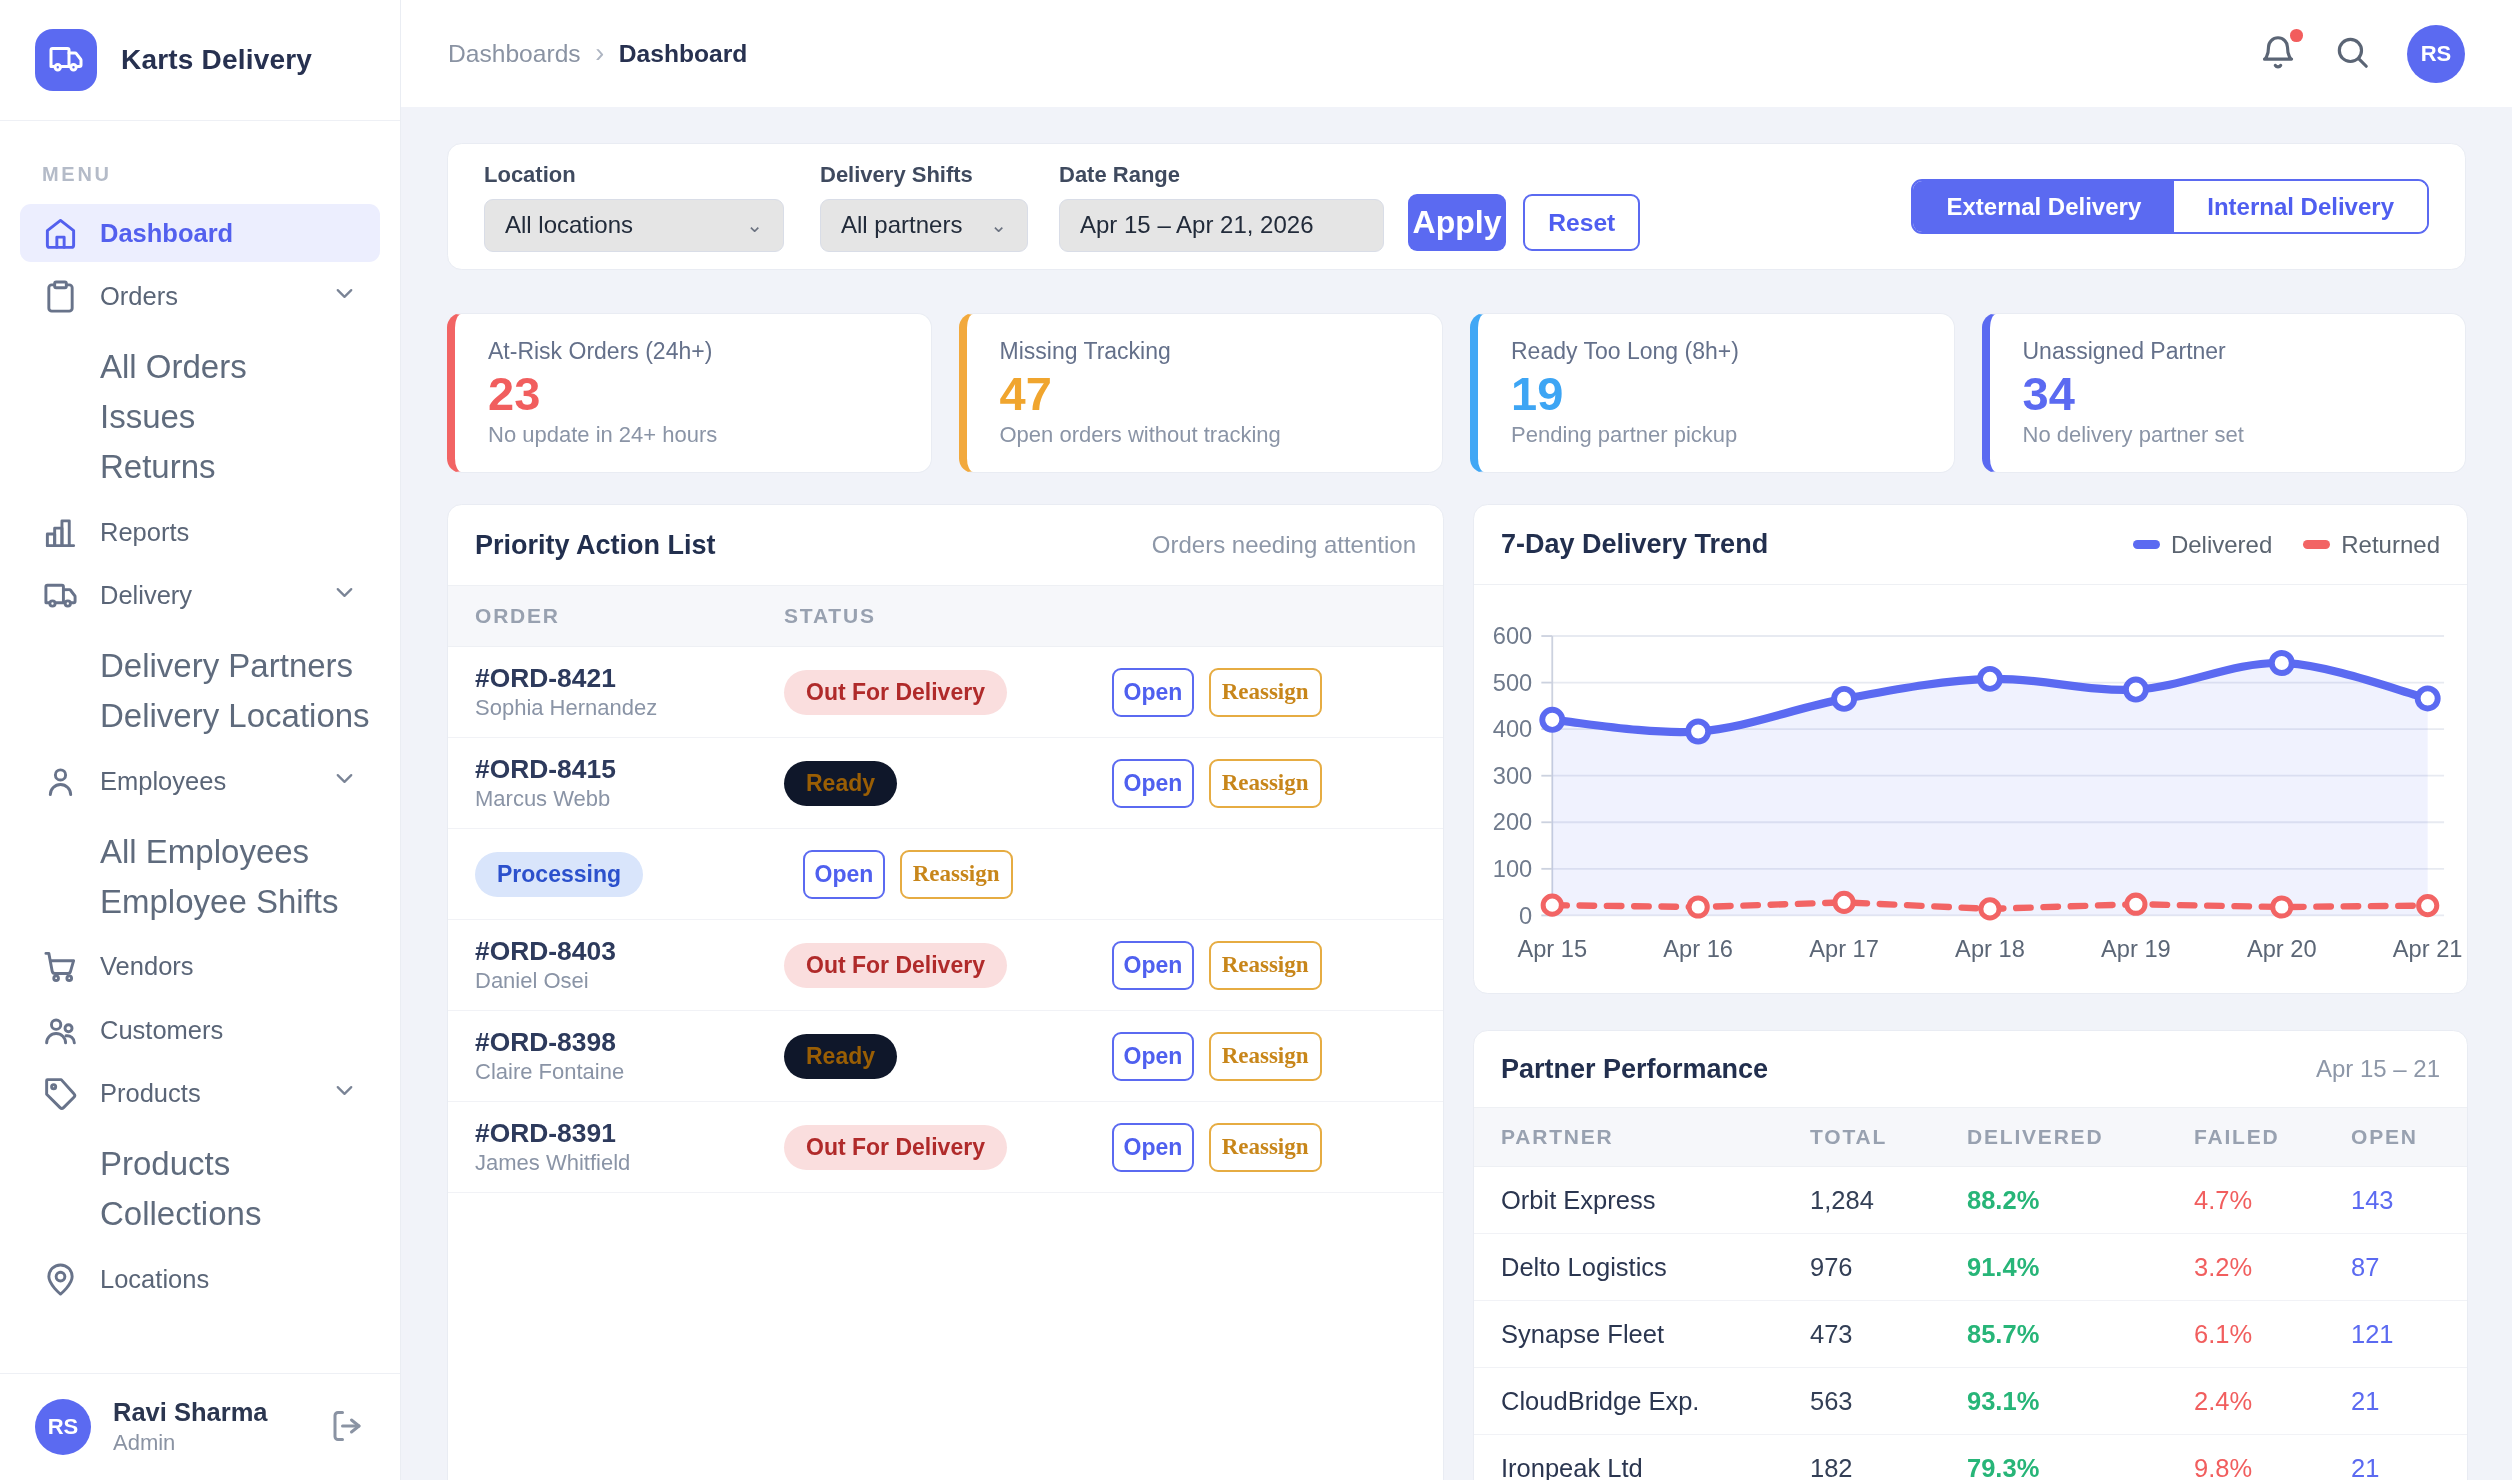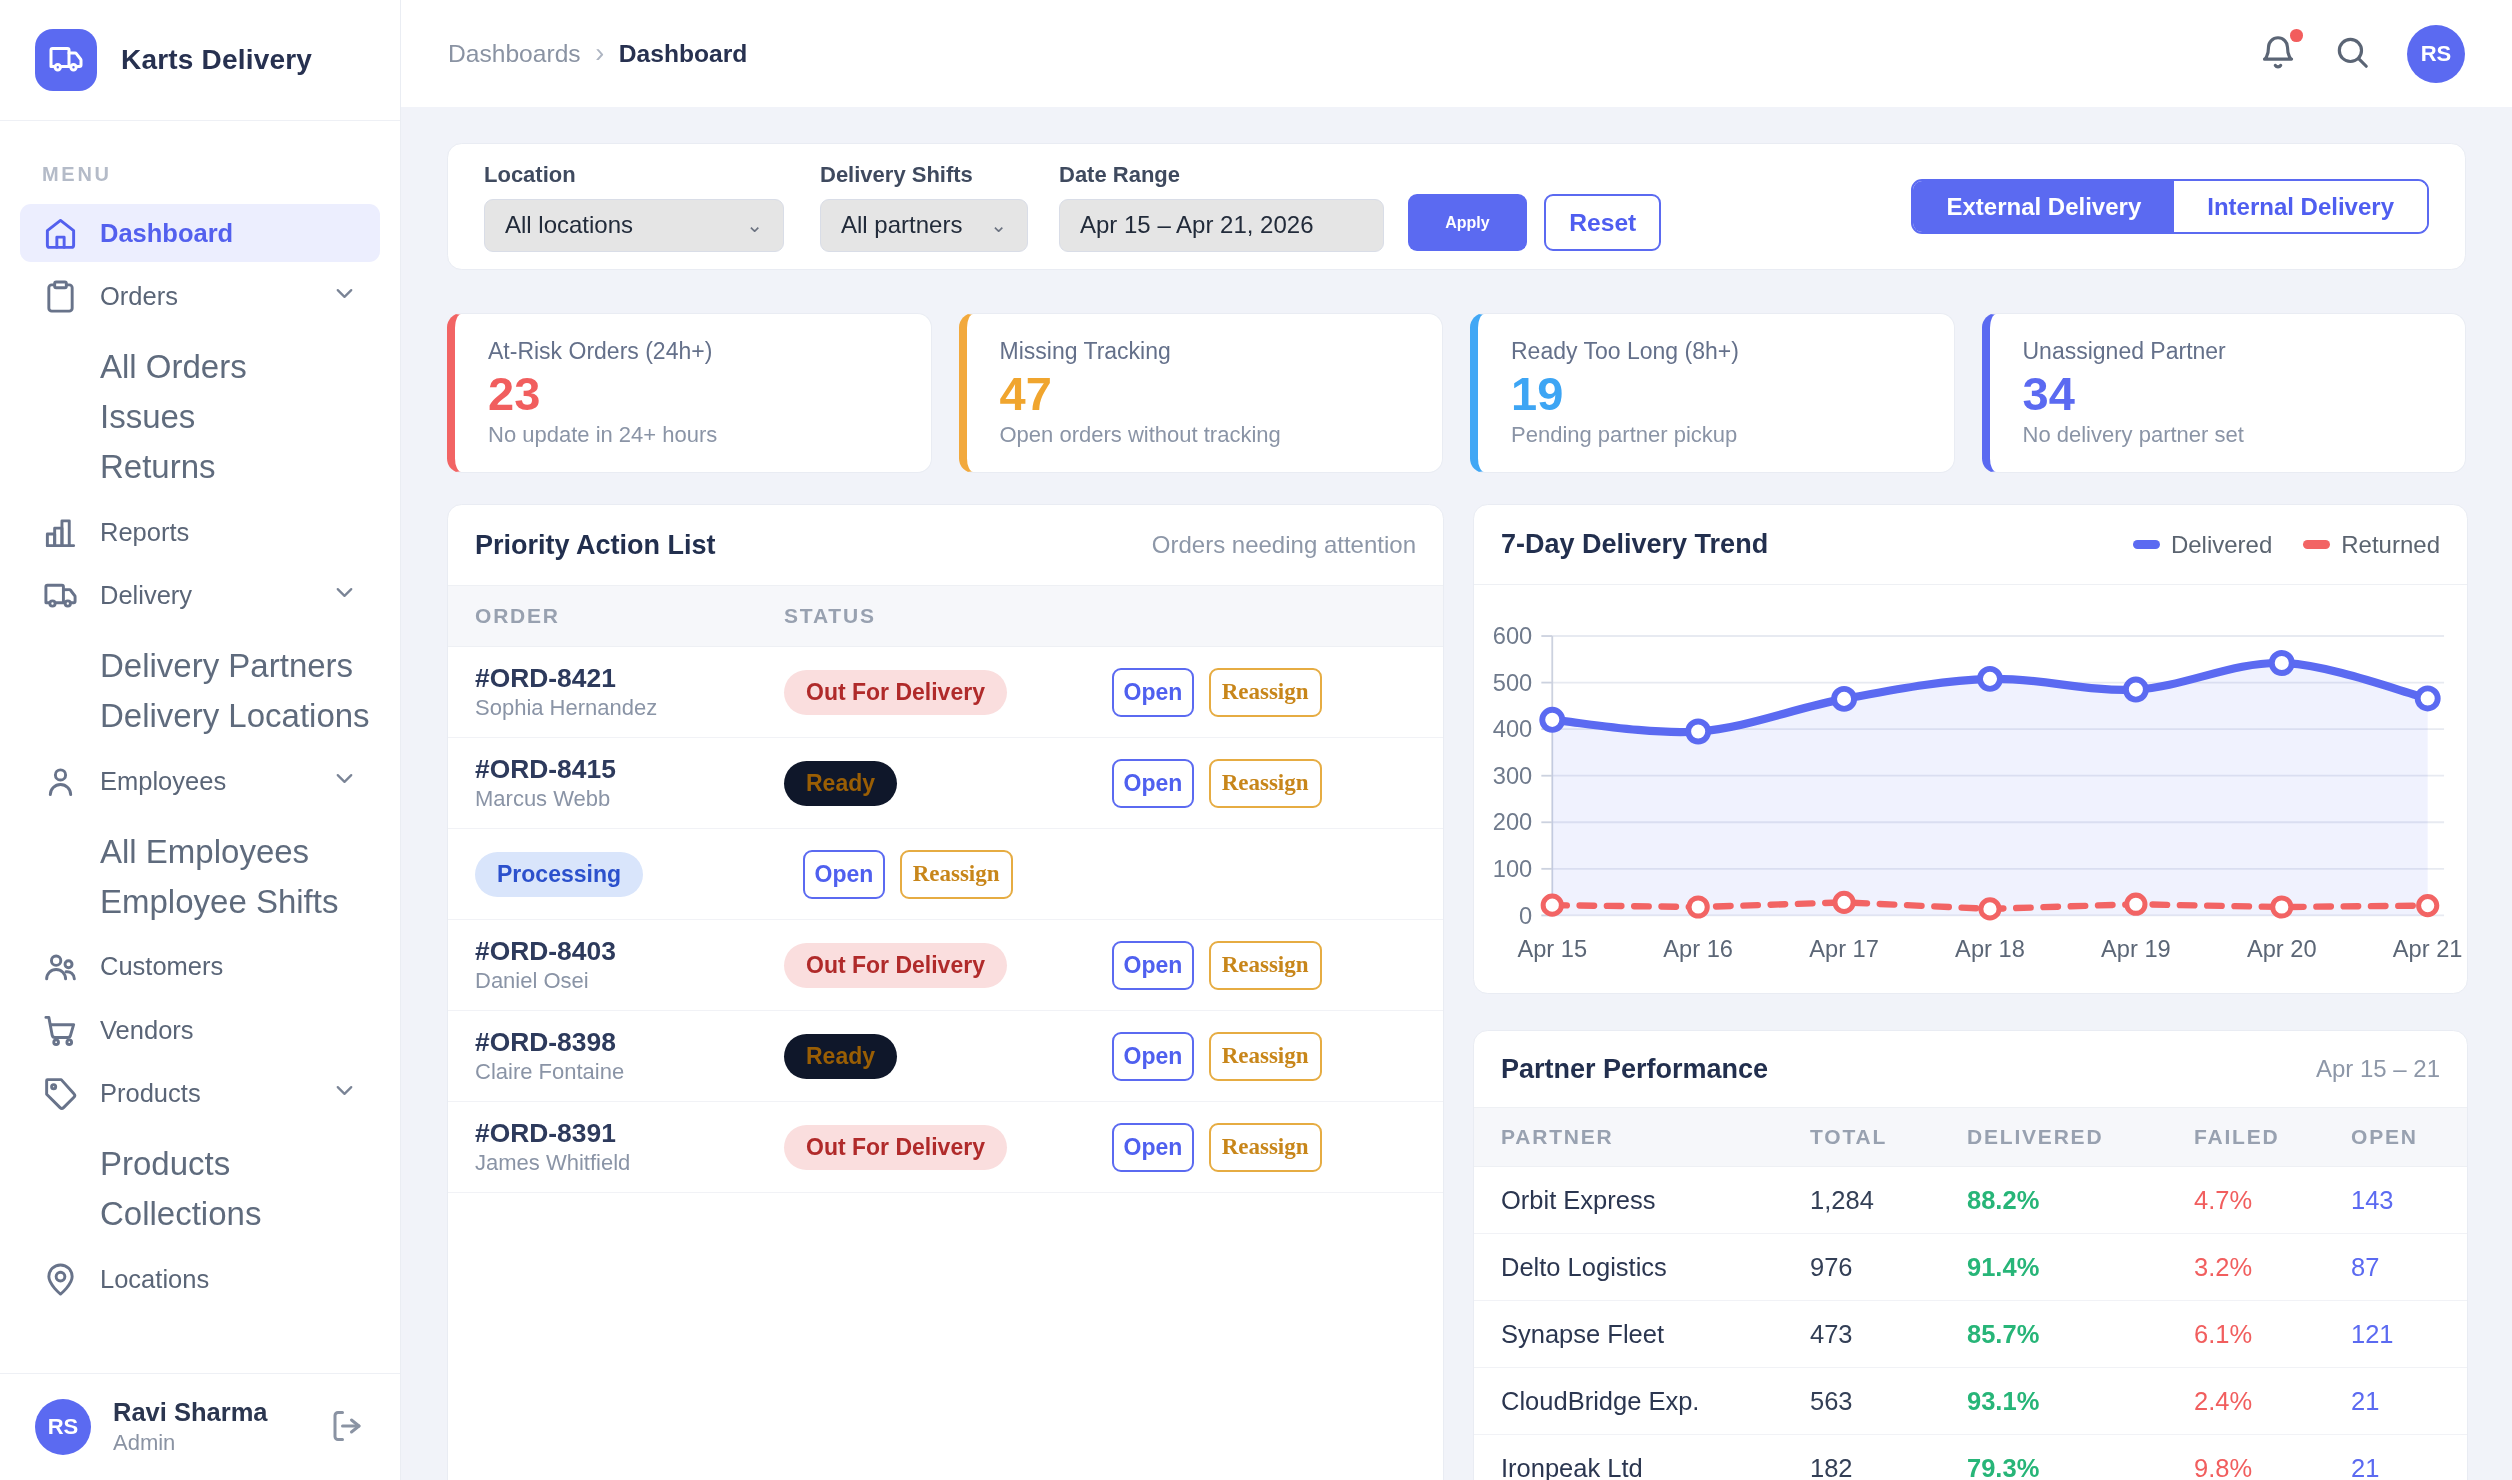--- a/index.html
+++ b/index.html
@@ -47,21 +47,21 @@
   .card { background:#fff; border:1.8px solid #e9ecf3; border-radius:14.6px; }
 
   
   .filter-card { height:127px; display:flex; align-items:center; padding:0 36px; margin-bottom:43px; }
   .fgroup { display:flex; flex-direction:column; justify-content:center; }
   .flabel { font-size:22px; font-weight:700; color:#3f4a5f; margin-bottom:11px; }
   .fctrl { height:53px; border:1.8px solid #d9dde7; border-radius:9px; background:#e5e5e5; display:flex; align-items:center; padding:0 20px; font-size:24px; color:#222b3a; }
   .fctrl .selchev { margin-left:auto; color:#6b7280; font-size:20px; padding-left:16.4px; }
   .w-loc { width:300px; } .w-par { width:208px; } .w-date { width:325px; }
   .gap40 { width:36px; } .gap34 { width:31px; } .gap26 { width:24px; } .gap19 { width:17.3px; }
-  .btn-apply { width:119px; height:57px; border-radius:9px; background:#5b6af1; color:#fff; font-size:16px; font-weight:700; border:none; cursor:pointer; align-self:flex-end; margin-bottom:0; display:flex; align-items:center; justify-content:center; }
+  .btn-apply { width:98px; height:57px; border-radius:9px; background:#5b6af1; color:#fff; font-size:32px; font-weight:700; border:none; cursor:pointer; align-self:flex-end; margin-bottom:0; display:flex; align-items:center; justify-content:center; }
   .btn-reset { width:117px; height:57px; border-radius:9px; background:#fff; color:#4f5ef0; font-size:24.6px; font-weight:700; border:2.7px solid #5b6af1; cursor:pointer; display:flex; align-items:center; justify-content:center; }
   .frow-btns { display:flex; align-items:flex-end; height:100%; padding-bottom:18px; }
   .toggle { margin-left:auto; display:flex; border:2.7px solid #5b6af1; border-radius:11px; overflow:hidden; height:55px; }
   .tseg { display:flex; align-items:center; justify-content:center; font-size:24px; font-weight:700; padding:0 33px; cursor:pointer; white-space:nowrap; }
   .tseg.on { background:#5b6af1; color:#fff; }
   .tseg.off { background:#fff; color:#4f5ef0; }
 
   
   .kpi-row { display:grid; grid-template-columns:repeat(4,1fr); gap:27px; margin-bottom:31px; }
   .kpi { height:160px; border-left-width:8.2px; border-left-style:solid; padding:24px 33px; display:flex; flex-direction:column; justify-content:space-between; }
@@ -205,37 +205,37 @@
               <polyline points="6 9 12 15 18 9"></polyline>
             </svg></span>
       </div>
       <div class="grp-gap"></div>
       <div class="nav-sub">All Employees</div>
       <div class="nav-sub">Employee Shifts</div>
       <div class="grp-gap"></div>
       <div class="nav-item">
         <span class="icn">
             <svg width="35" height="35" viewBox="0 0 24 24" fill="none" stroke-width="2" stroke-linecap="round" stroke-linejoin="round">
+              <circle cx="9" cy="20" r="1.6"></circle>
+              <circle cx="18" cy="20" r="1.6"></circle>
+              <path d="M2 3h2l2.3 12.2a2 2 0 0 0 2 1.6h8.6a2 2 0 0 0 2-1.6L21 8H5"></path>
+            </svg>
+          </span>
+        <span>Vendors</span>
+      </div>
+      <div class="nav-item">
+        <span class="icn">
+            <svg width="35" height="35" viewBox="0 0 24 24" fill="none" stroke-width="2" stroke-linecap="round" stroke-linejoin="round">
               <circle cx="9" cy="8" r="3.2"></circle>
               <path d="M2.5 20.5a6.5 6.5 0 0 1 13 0"></path>
               <circle cx="17.5" cy="10.5" r="2.4"></circle>
               <path d="M15.8 15.6a5 5 0 0 1 5.7 4.9"></path>
             </svg>
           </span>
         <span>Customers</span>
-      </div>
-      <div class="nav-item">
-        <span class="icn">
-            <svg width="35" height="35" viewBox="0 0 24 24" fill="none" stroke-width="2" stroke-linecap="round" stroke-linejoin="round">
-              <circle cx="9" cy="20" r="1.6"></circle>
-              <circle cx="18" cy="20" r="1.6"></circle>
-              <path d="M2 3h2l2.3 12.2a2 2 0 0 0 2 1.6h8.6a2 2 0 0 0 2-1.6L21 8H5"></path>
-            </svg>
-          </span>
-        <span>Vendors</span>
       </div>
       <div class="nav-item">
         <span class="icn">
             <svg width="35" height="35" viewBox="0 0 24 24" fill="none" stroke-width="2" stroke-linecap="round" stroke-linejoin="round">
               <path d="M12.5 2.5H3a.5.5 0 0 0-.5.5v9.5l9.2 9.2a1.7 1.7 0 0 0 2.4 0l7.1-7.1a1.7 1.7 0 0 0 0-2.4z"></path>
               <circle cx="7.3" cy="7.3" r="1.4"></circle>
             </svg>
           </span>
         <span>Products</span>
         <span class="chev"><svg width="27" height="27" viewBox="0 0 24 24" fill="none" stroke-width="2" stroke-linecap="round" stroke-linejoin="round">

